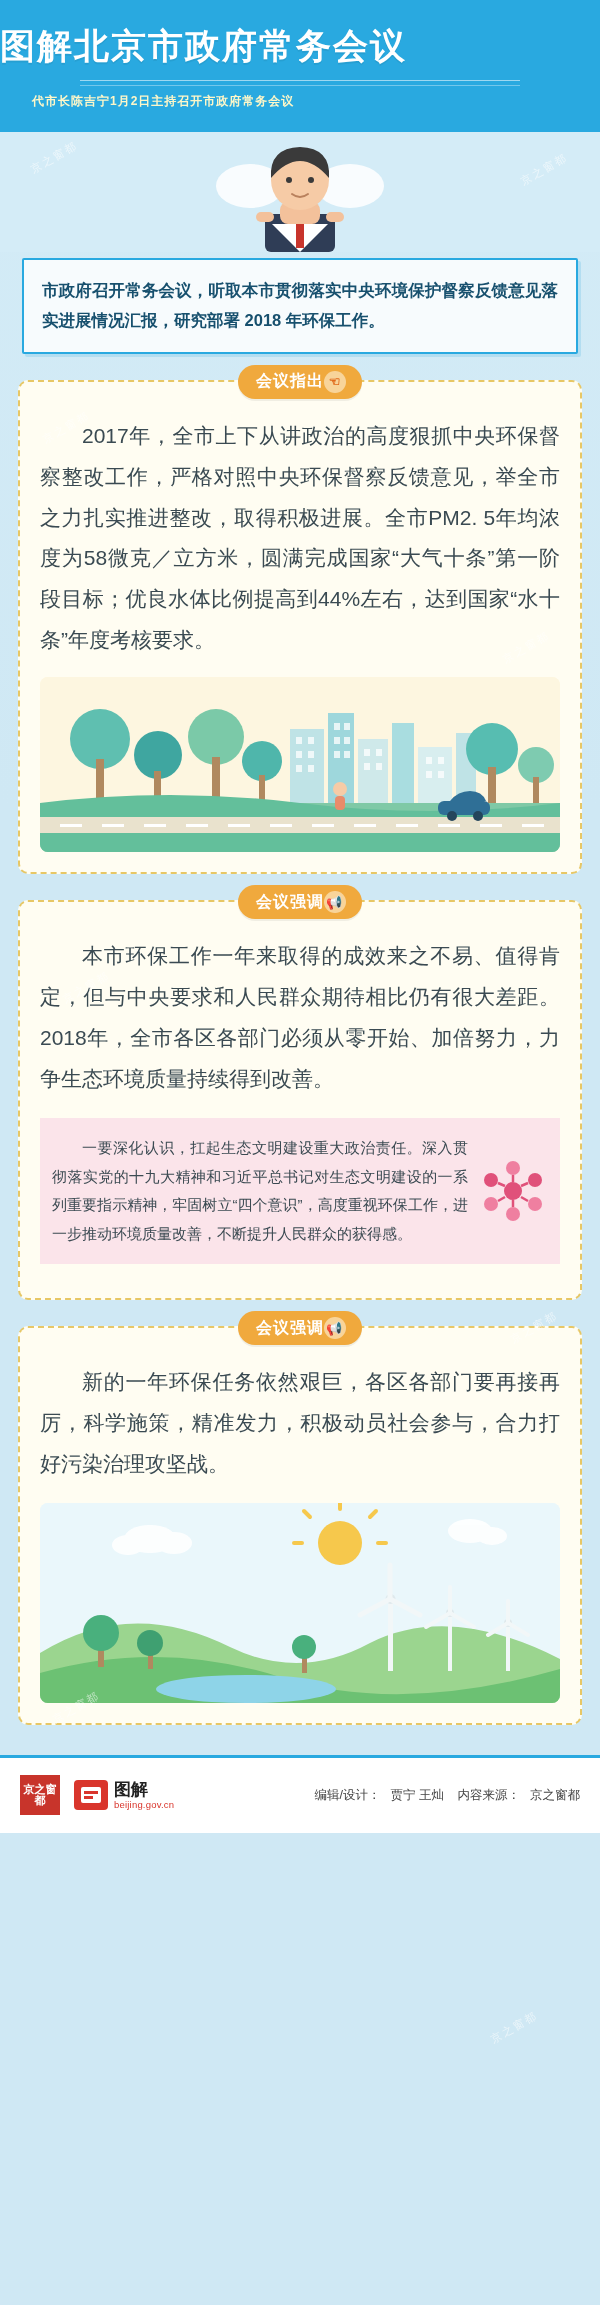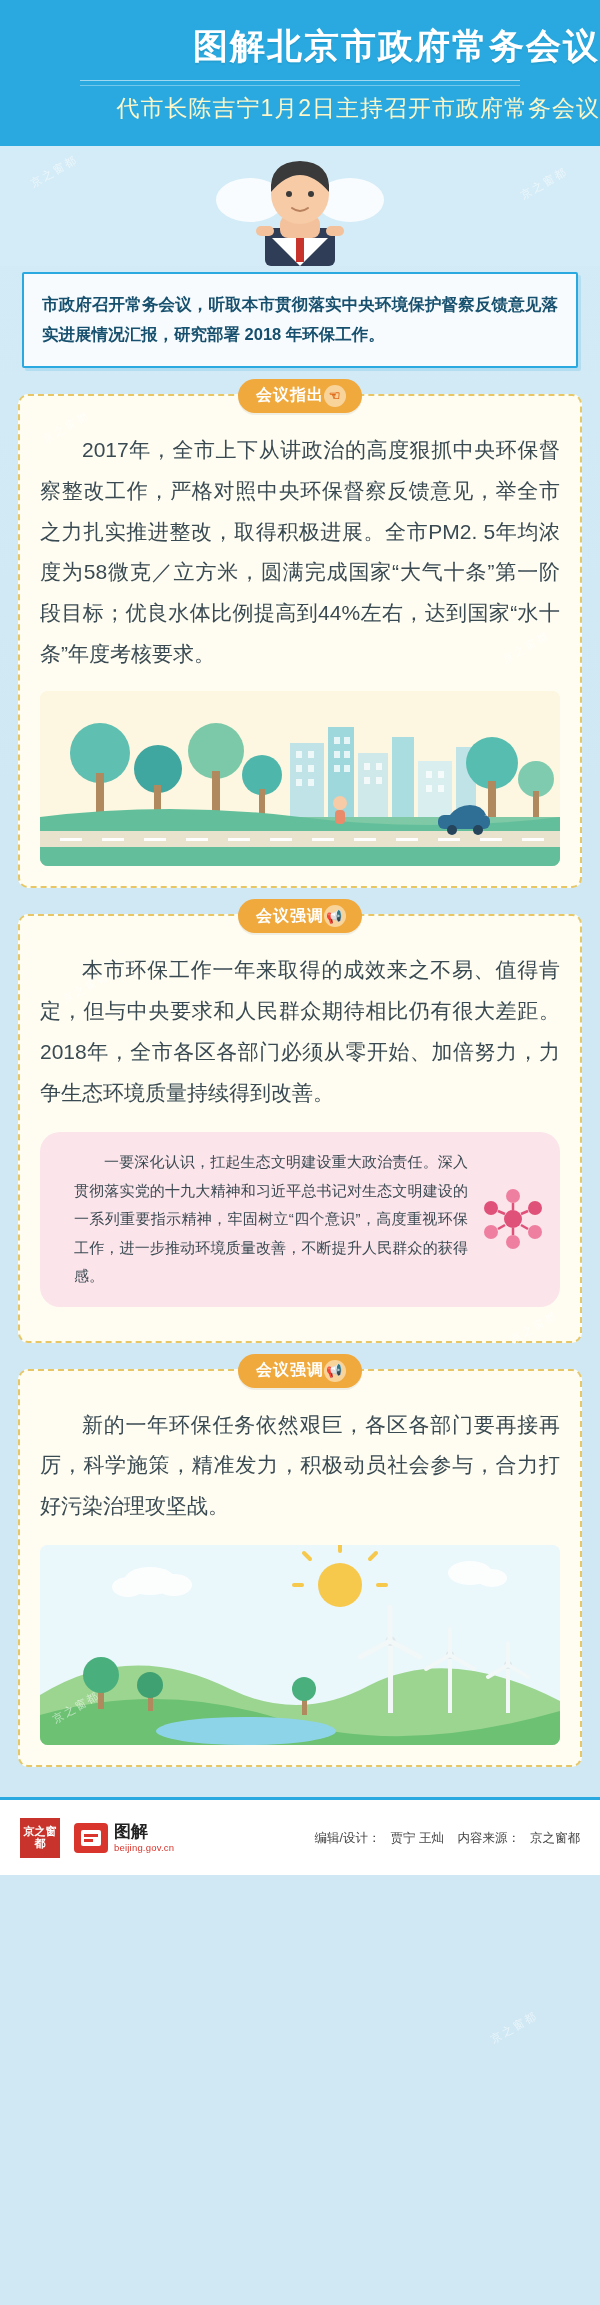--- a/index.html
+++ b/index.html
@@ -14,21 +14,21 @@
     min-height: 2305px;
     position: relative;
     background: linear-gradient(180deg,#d4ecf7 0%, #cfe8f4 35%, #cfe8f4 70%, #cfe8f4 100%);
     overflow: hidden;
   }
 
   
   .header {
     background: #29a9e0;
     padding: 26px 0 22px 0;
-    text-align: right;
+    text-align: left;
     position: relative;
   }
   .header .title {
     color: #ffffff;
     font-size: 35px;
     font-weight: bold;
     letter-spacing: 2px;
     line-height: 1.15;
     text-shadow: 0 2px 0 rgba(0,0,0,0.06);
   }
@@ -40,23 +40,24 @@
     position: relative;
   }
   .header .rules:after {
     content:"";
     position:absolute;
     left:0; right:0; top:4px;
     border-top:1px solid rgba(255,255,255,.35);
   }
   .header .subtitle {
     color: #fdf7c9;
-    font-size: 23px;
-    font-weight: normal;
+    font-size: 12px;
+    font-weight: bold;
     letter-spacing: 1px;
+    margin-left: 32px;
   }
 
   
   .hero {
     height: 120px;
     position: relative;
     background: #d4ecf7;
   }
   .hero .character {
     position:absolute;
@@ -141,22 +142,22 @@
     overflow: hidden;
     height: 175px;
     position: relative;
     background: linear-gradient(180deg,#fdf6e0 0%, #fdf6e0 55%, #f6edd4 100%);
   }
 
   
   .points { margin-top: 18px; }
   .point {
     position: relative;
-    border-radius: 20px;
-    padding: 16px 92px 16px 34px;
+    border-radius: 0;
+    padding: 16px 92px 16px 12px;
     margin-bottom: 14px;
     font-size: 15px;
     line-height: 1.9;
     color: #3b4a52;
     text-align: justify;
     text-indent: 2em;
     min-height: 120px;
   }
   .point.p1 { background: #fbe4ea; }
   .point.p2 { background: #dff0fb; }
@@ -195,21 +196,21 @@
     background: #c8342b;
     color: #fff;
     font-size: 11px;
     font-weight: bold;
     line-height: 1.05;
     display:flex; align-items:center; justify-content:center;
     text-align:center;
     padding: 3px;
   }
   .footer .logo-b {
-    display:flex; align-items:flex-start; gap:6px;
+    display:flex; align-items:flex-end; gap:6px;
   }
   .footer .logo-b .mark {
     width: 34px; height: 30px;
     background: #d9352c;
     border-radius: 4px;
     display:flex;align-items:center;justify-content:center;
   }
   .footer .logo-b .txt .cn { font-size: 17px; font-weight: bold; color:#222; line-height:1.1; }
   .footer .logo-b .txt .en { font-size: 9.5px; color:#d9352c; letter-spacing:.2px; }
   .footer .credits {

